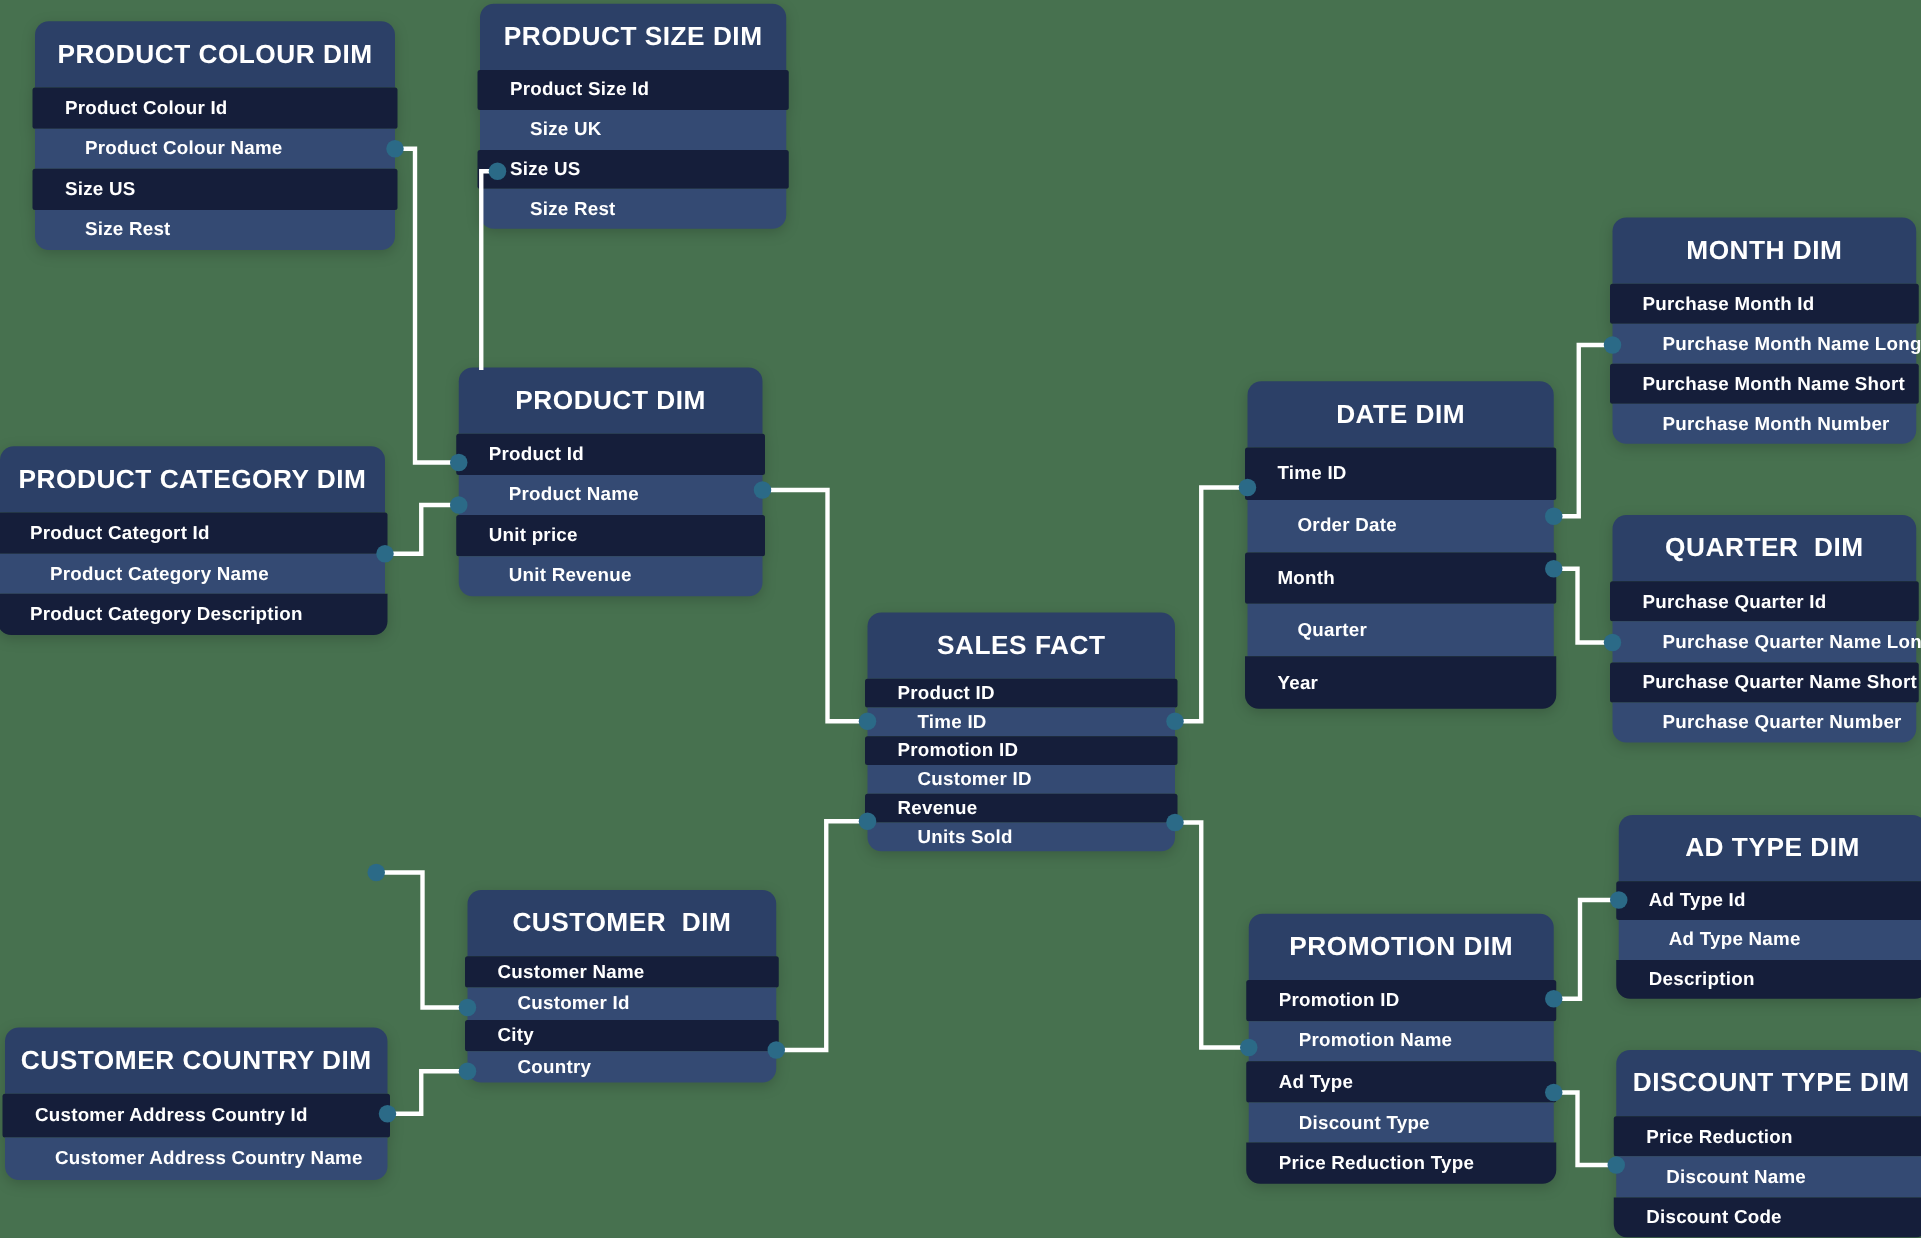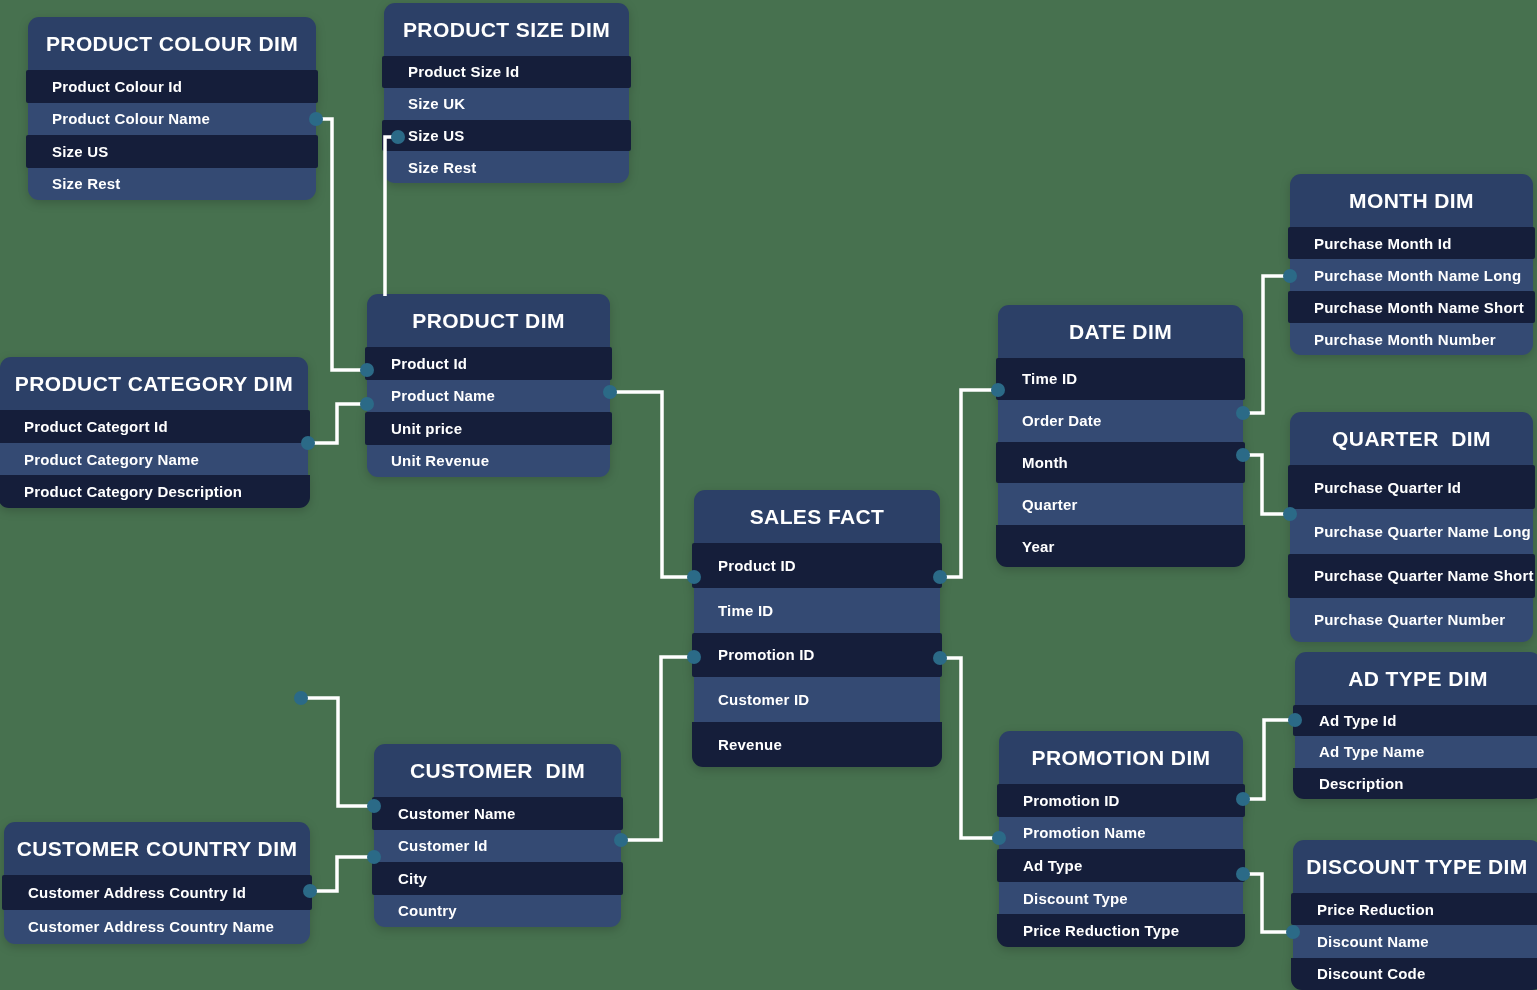--- a/index.html
+++ b/index.html
@@ -19,40 +19,40 @@
     flex:0 0 53px;height:53px;
     background:var(--header,#2C4067);
     border-radius:11px 11px 0 0;
     color:var(--text,#fff);
     font-weight:800;font-size:21px;letter-spacing:.4px;white-space:pre;
     display:flex;align-items:center;justify-content:center;
   }
   .tbl-rows{flex:1;display:flex;flex-direction:column}
   .row{
     flex:1;display:flex;align-items:center;
-    padding-left:24px;color:var(--text,#fff);
+    padding-left:40px;color:var(--text,#fff);
     font-weight:700;font-size:15px;letter-spacing:.2px;white-space:pre;
   }
   .row.light{background:var(--light,#344A73)}
   .row.dark{background:var(--dark,#151E3A);margin:0 -2px;padding-left:26px;border-radius:2px}
   .tbl-rows .row:last-child{border-radius:0 0 11px 11px}
   svg.wires{position:absolute;inset:0;z-index:2;pointer-events:none}
 
   
   #t-product-colour-dim   {left:28px;   top:17px;  width:288px; height:183px}
   #t-product-size-dim     {left:384px;  top:3px;   width:245px; height:180px}
   #t-product-dim          {left:367px;  top:294px; width:243px; height:183px}
   #t-product-category-dim {left:0px;    top:357px; width:308px; height:151px}
-  #t-sales-fact           {left:694px;  top:490px; width:246px; height:277px}
+  #t-sales-fact           {left:694px;  top:490px; width:246px; height:191px}
   #t-date-dim             {left:998px;  top:305px; width:245px; height:262px}
   #t-month-dim            {left:1290px; top:174px; width:243px; height:181px}
-  #t-quarter-dim          {left:1290px; top:412px; width:243px; height:230px}
+  #t-quarter-dim          {left:1290px; top:412px; width:243px; height:182px}
   #t-customer-city-dim    {left:56px;   top:648px; width:245px; height:112px}
   #t-customer-country-dim {left:4px;    top:822px; width:306px; height:122px}
-  #t-customer-dim         {left:374px;  top:744px; width:247px; height:183px}
+  #t-customer-dim         {left:374px;  top:712px; width:247px; height:154px}
   #t-promotion-dim        {left:999px;  top:731px; width:244px; height:216px}
   #t-ad-type-dim          {left:1295px; top:652px; width:246px; height:147px}
   #t-discount-type-dim    {left:1293px; top:840px; width:248px; height:150px}
 </style>
 </head>
 <body style="background: rgb(71, 113, 79);">
 
 <div class="stage">
 
   <svg class="wires" width="1537" height="990" viewBox="0 0 1537 990">
@@ -162,20 +162,21 @@
   </div>
 
   <div class="tbl" id="t-sales-fact">
     <div class="tbl-title">SALES FACT</div>
     <div class="tbl-rows">
         <div class="row dark"><span>Product ID</span></div>
         <div class="row light"><span>Time ID</span></div>
         <div class="row dark"><span>Promotion ID</span></div>
         <div class="row light"><span>Customer ID</span></div>
         <div class="row dark"><span>Revenue</span></div>
+        <div class="row light"><span>Units Sold</span></div>
       </div>
   </div>
 
   <div class="tbl" id="t-date-dim">
     <div class="tbl-title">DATE DIM</div>
     <div class="tbl-rows">
         <div class="row dark"><span>Time ID</span></div>
         <div class="row light"><span>Order Date</span></div>
         <div class="row dark"><span>Month</span></div>
         <div class="row light"><span>Quarter</span></div>

